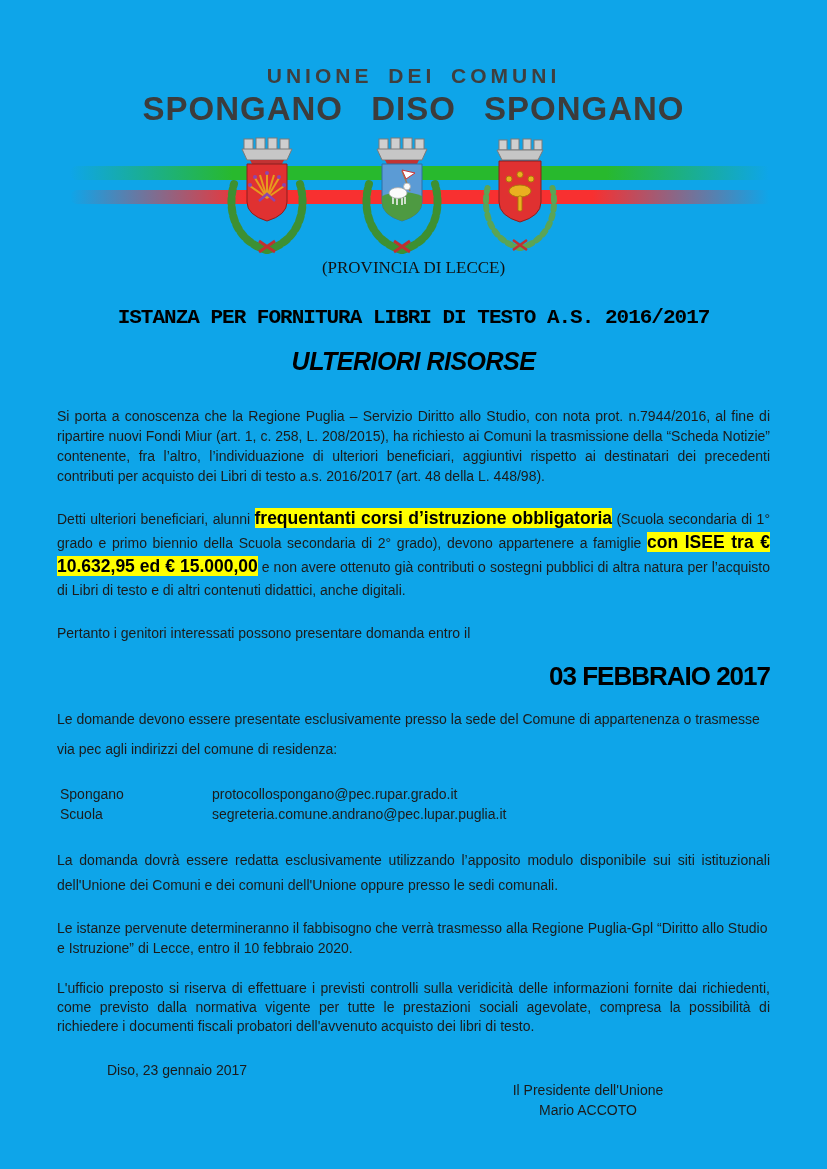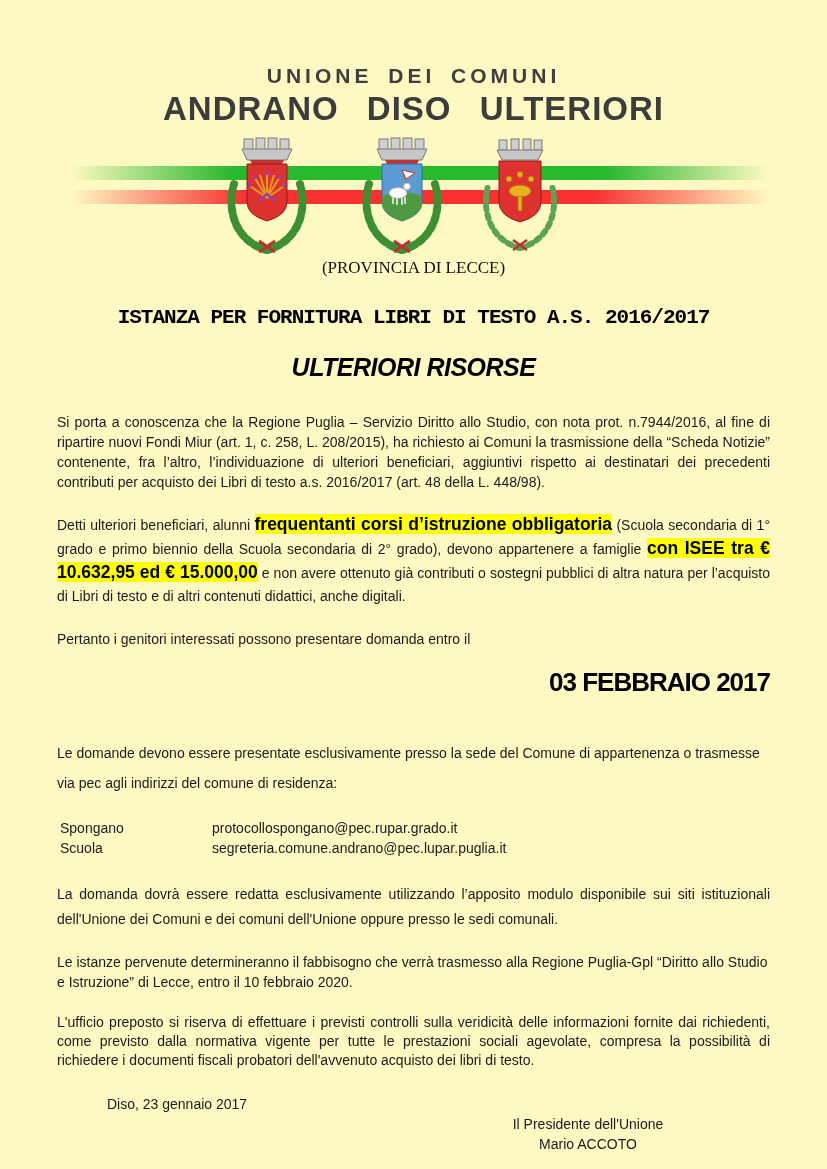--- a/index.html
+++ b/index.html
@@ -1,21 +1,21 @@
 <!DOCTYPE html>
 <html><head>
 <meta charset="utf-8">
 <style>
   * { margin:0; padding:0; box-sizing:border-box; }
   html,body { background:#888; }
   .page {
     position:relative;
     width:827px; height:1169px;
     margin:0 auto;
-    background:#fef9c3;
+    background:#0ea5e9;
     font-family:"Liberation Sans","DejaVu Sans",sans-serif;
     color:#1b1b1b;
     overflow:hidden;
   }
   
   .org-line1 {
     margin-top:64px; text-align:center;
     font-size:21px; font-weight:bold; color:#3f3f3f;
     letter-spacing:4px; word-spacing:6px;
   }
@@ -42,57 +42,57 @@
     margin-top:2px; text-align:center;
     font-family:"Liberation Serif","DejaVu Serif",serif;
     font-size:17px; color:#111;
   }
   
   .doc-title {
     margin-top:28px; text-align:center;
     font-size:21px; font-weight:bold; letter-spacing:-1px; color:#000;font-family:Liberation Mono, monospace;
   }
   .doc-subtitle {
-    margin-top:24px; text-align:center;
+    margin-top:18px; text-align:center;
     font-size:25px; font-weight:bold; font-style:italic; letter-spacing:-0.5px; color:#000;
   }
   
   .content { padding:0 57px; }
   .para {
     font-size:14px; line-height:20px; text-align:justify; color:#1b1b1b;
   }
   .p1 { margin-top:30px; }
   .p2 { margin-top:21px; line-height:23px; }
   .p3 { margin-top:21px; text-align:left; }
   .hl {
     background:#ffff00; font-weight:bold; font-size:17.5px; color:#000;
   }
   .deadline {
     margin-top:18px; text-align:right;
     font-size:26px; font-weight:bold; letter-spacing:-1px; color:#000;
   }
-  .p4 { margin-top:40px; text-align:left; line-height:30px; }
+  .p4 { margin-top:12px; text-align:left; line-height:30px; }
   .pec-list { margin-top:20px; }
   .pec-row { display:flex; font-size:14px; line-height:20px; }
   .pec-comune { width:155px; padding-left:3px; }
   .pec-email { flex:1; }
   .p5 { margin-top:24px; line-height:25px; }
   .p6 { margin-top:20px; text-align:left; line-height:20px; }
   .p7 { margin-top:21px; line-height:19px; }
   .place-date { margin-top:26px; padding-left:50px; font-size:14px; text-align:left; }
   .signature { margin-top:2px; margin-left:auto; margin-right:62px; width:240px;
     text-align:center; font-size:14px; line-height:20px; }
 </style>
 </head>
 <body>
 
 <div class="page">
 
   <div class="org-line1">UNIONE DEI COMUNI</div>
-  <div class="org-line2">ANDRANO DISO ULTERIORI</div>
+  <div class="org-line2">SPONGANO DISO SPONGANO</div>
 
   <div class="band">
     <div class="stripe stripe-green"></div>
     <div class="stripe stripe-red"></div>
 
     <svg class="crest crest-andrano" width="100" height="122" viewBox="0 0 100 122">
       <path class="wreath" d="M50,116 C20,108 9,78 17,50"></path>
       <path class="wreath" d="M50,116 C80,108 91,78 83,50"></path>
       <path d="M42,107 l16,11 M58,107 l-16,11" stroke="#c03030" stroke-width="3" fill="none"></path>
       <g>

